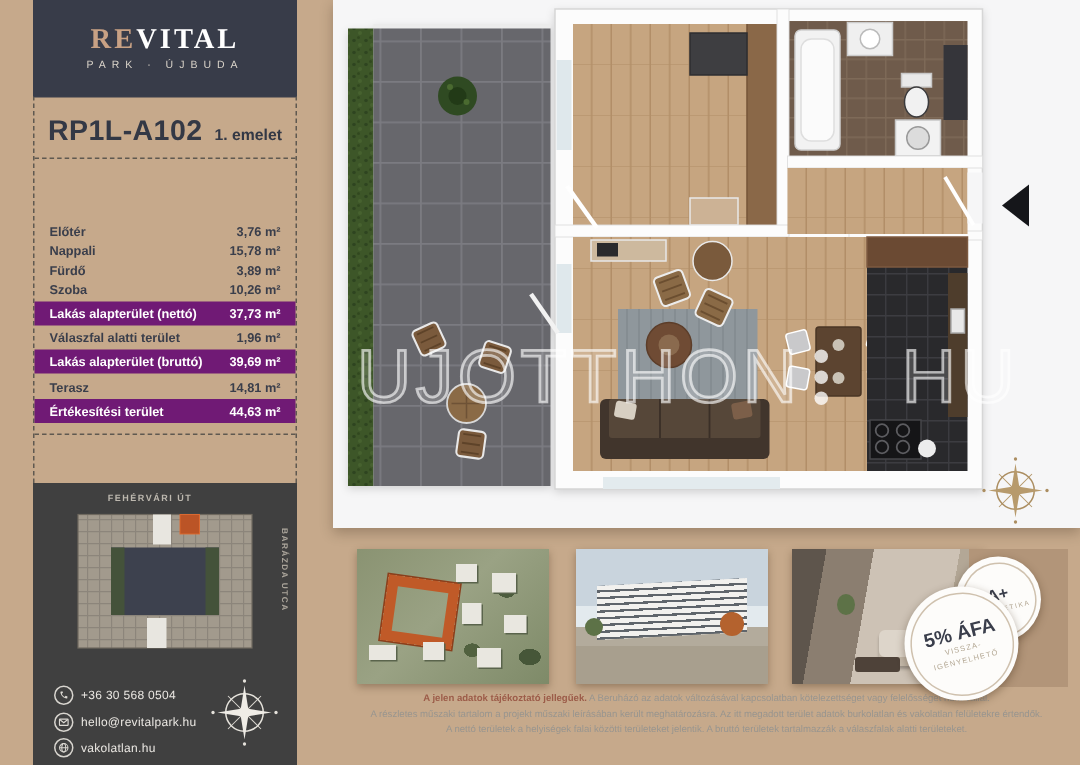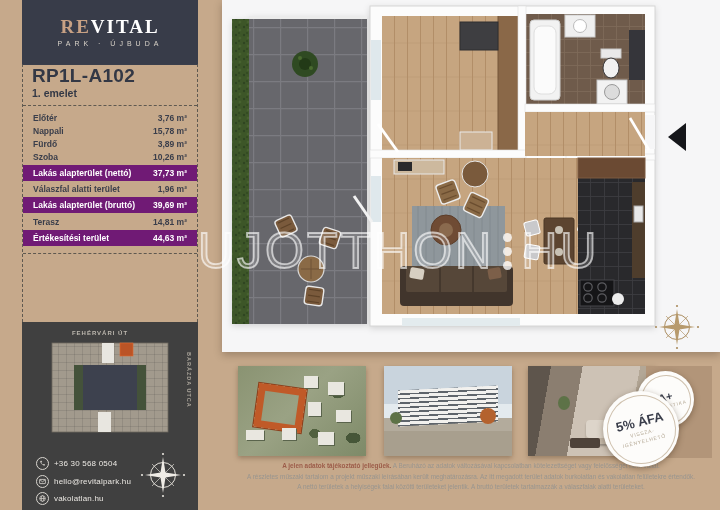--- a/index.html
+++ b/index.html
@@ -10,24 +10,24 @@
   .logo-block{position:absolute;left:22px;top:0;width:176px;height:64px;background:#383c49;
     display:flex;flex-direction:column;align-items:center;justify-content:center;gap:4px;}
   .logo-line{font-family:"Liberation Serif","DejaVu Serif",serif;font-size:19px;font-weight:700;
     letter-spacing:2px;color:#fff;line-height:1;}
   .logo-accent{color:#c8a184;}
   .logo-sub{font-size:7px;letter-spacing:4px;color:#d9d3c9;}
 
   .info-panel{position:absolute;left:22px;top:64px;width:176px;height:258px;box-sizing:border-box;
     border-left:1px dashed #5f5950;border-right:1px dashed #5f5950;border-top:1px solid #3a3e4b;}
   .unit-header{display:flex;justify-content:space-between;align-items:baseline;
-    padding:0 9px 6px;border-bottom:1px dashed #5f5950;flex-direction:column;}
+    padding:12px 9px 6px;border-bottom:1px dashed #5f5950;}
   .unit-id{font-size:19px;font-weight:700;color:#333845;letter-spacing:.3px;}
   .unit-floor{font-size:10.5px;font-weight:700;color:#333845;}
-  #area-table{padding:5px 0 6px;border-bottom:1px dashed #5f5950;}
+  #area-table{padding:5px 0 6px;border-bottom:1px dashed #5f5950;margin-top:36px;}
   .area-row{display:flex;justify-content:space-between;align-items:center;
     padding:1.6px 10px;font-size:8.5px;font-weight:700;color:#3a3e4b;}
   .area-row.hl{background:#701a75;color:#fff;padding:3px 10px;margin:1.5px 0;}
 
   
   .map-block{position:absolute;left:22px;top:322px;width:176px;height:188px;background:#404040;}
   .street-top{position:absolute;top:8px;left:0;width:156px;text-align:center;
     font-size:6px;font-weight:700;letter-spacing:1px;color:#bdb8af;}
   .site-svg{position:absolute;left:12px;top:16px;}
   .street-right{position:absolute;right:6px;top:30px;writing-mode:vertical-rl;
@@ -42,21 +42,21 @@
   
   .plate{position:absolute;left:222px;top:0;width:498px;height:352px;background:#f6f6f7;
     box-shadow:0 3px 8px rgba(50,35,20,.28);}
   .plan-svg{position:absolute;left:4px;top:0;filter:drop-shadow(0 2px 3px rgba(0,0,0,.14));}
   .entrance-arrow{position:absolute;left:446px;top:123px;width:0;height:0;
     border-top:14px solid transparent;border-bottom:14px solid transparent;border-right:18px solid #15161a;}
   .compass-gold{position:absolute;left:432px;top:304px;}
 
   
   .watermark{position:absolute;left:198px;top:226px;display:flex;align-items:center;gap:9px;z-index:6;pointer-events:none;}
-  .wm-text{font-size:50px;letter-spacing:3px;line-height:1;color:rgba(255,255,255,0.16);
+  .wm-text{font-size:50px;letter-spacing:3px;line-height:1;color:rgba(255,255,255,0.16);margin-left:40px;
     -webkit-text-stroke:1.8px rgba(255,255,255,0.62);}
   .wm-dots{display:flex;flex-direction:column;gap:5px;}
   .wm-dots i{width:9px;height:9px;border-radius:50%;background:rgba(255,255,255,.78);}
 
   
   .photo{position:absolute;top:366px;width:128px;height:90px;overflow:hidden;
     box-shadow:0 2px 5px rgba(60,40,20,.35);}
   #photo-aerial{left:238px;background:
      radial-gradient(14px 12px at 78% 30%,#4c5c3d 0 45%,transparent 46%),
      radial-gradient(12px 10px at 60% 75%,#51613f 0 45%,transparent 46%),

